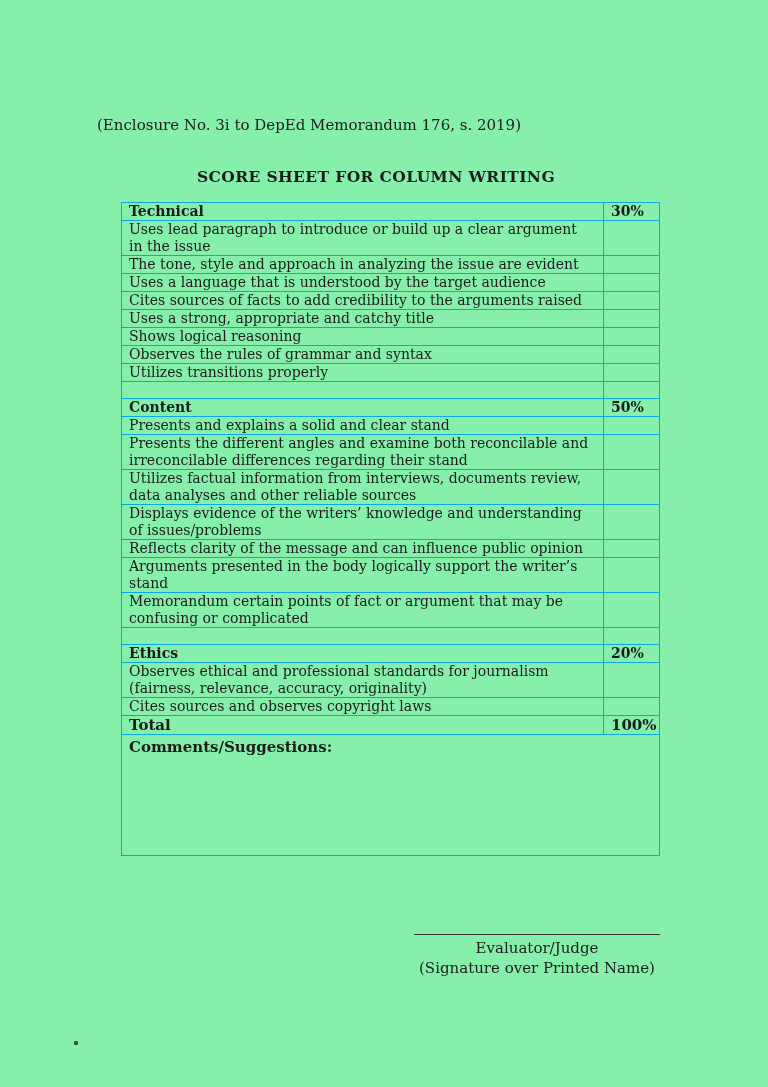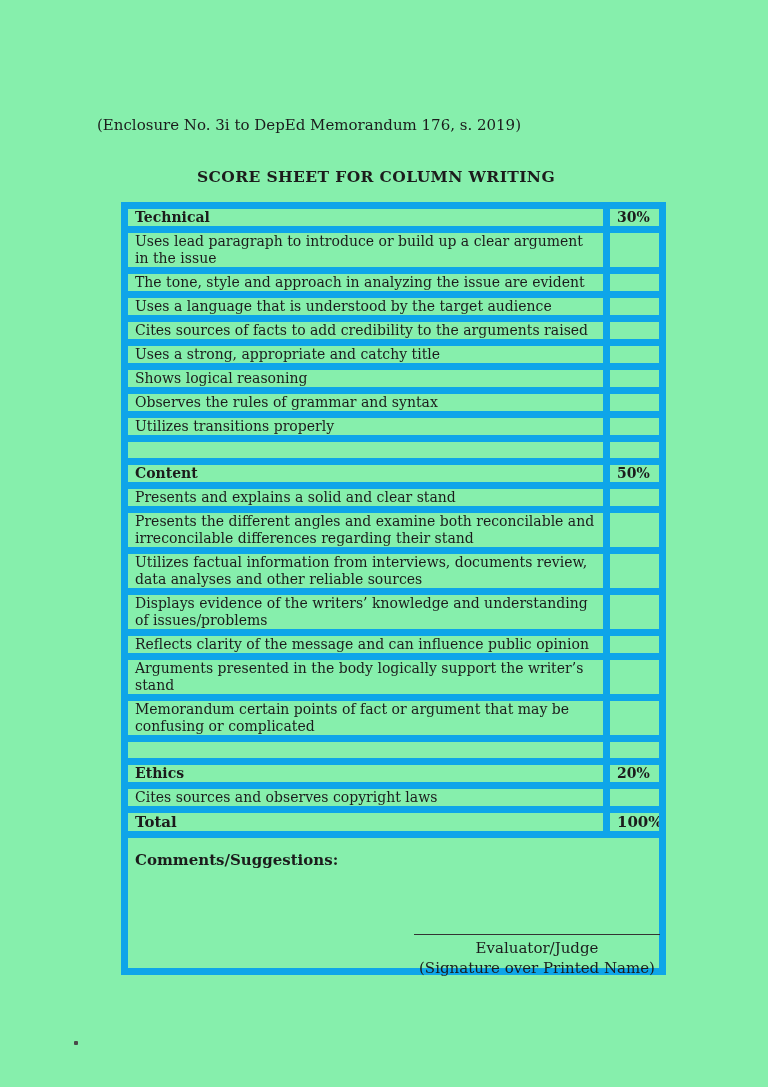--- a/index.html
+++ b/index.html
@@ -19,34 +19,34 @@
   .doc-title {
     position:absolute; left:0; top:167px; width:752px;
     text-align:center; font-weight:bold; font-size:15.5px;
     letter-spacing:0.4px; white-space:nowrap;
   }
   table.score {
     position:absolute; left:121px; top:202px;
     width:538px; border-collapse:collapse; table-layout:fixed;
   }
   table.score td {
-    border:7px solid #0ea5e9;
+    border:1px solid #0ea5e9;
     font-size:14px; line-height:17px;
     padding:0 4px 0 7px;
     vertical-align:top;
     white-space:pre-line;
     overflow:hidden;
   }
   table.score col.c-crit { width:482px; }
   table.score col.c-pct  { width:56px; }
   td.section-label { font-weight:bold; font-size:15px; line-height:18px; }
   td.pct { font-weight:bold; font-size:14.5px; padding-left:6px; }
   tr.spacer-row td { height:16px; }
   tr.total-row td { font-weight:bold; font-size:15px; line-height:18px; }
-  tr.comments-row td { height:117px; font-weight:bold; font-size:15px; line-height:18px; padding-top:13px; }
+  tr.comments-row td { height:117px; font-weight:bold; font-size:15px; line-height:18px; padding-top:3px; }
   .sig-block {
     position:absolute; left:414px; top:934px; width:246px;
     text-align:center;
   }
   .sig-line {
     border-top:1.5px solid #333;
     height:0; margin-bottom:3px;
   }
   .sig-role, .sig-caption { font-size:15px; line-height:20px; white-space:nowrap; }
   .speck {
@@ -152,20 +152,25 @@
       <tr class="spacer-row">
         <td></td>
         <td></td>
       </tr>
 
       <tr>
         <td class="section-label">Ethics</td>
         <td class="pct">20%</td>
       </tr>
       <tr>
+        <td>Observes ethical and professional standards for journalism
+(fairness, relevance, accuracy, originality)</td>
+        <td></td>
+      </tr>
+      <tr>
         <td>Cites sources and observes copyright laws</td>
         <td></td>
       </tr>
 
       <tr class="total-row">
         <td>Total</td>
         <td class="pct">100%</td>
       </tr>
 
       <tr class="comments-row">

